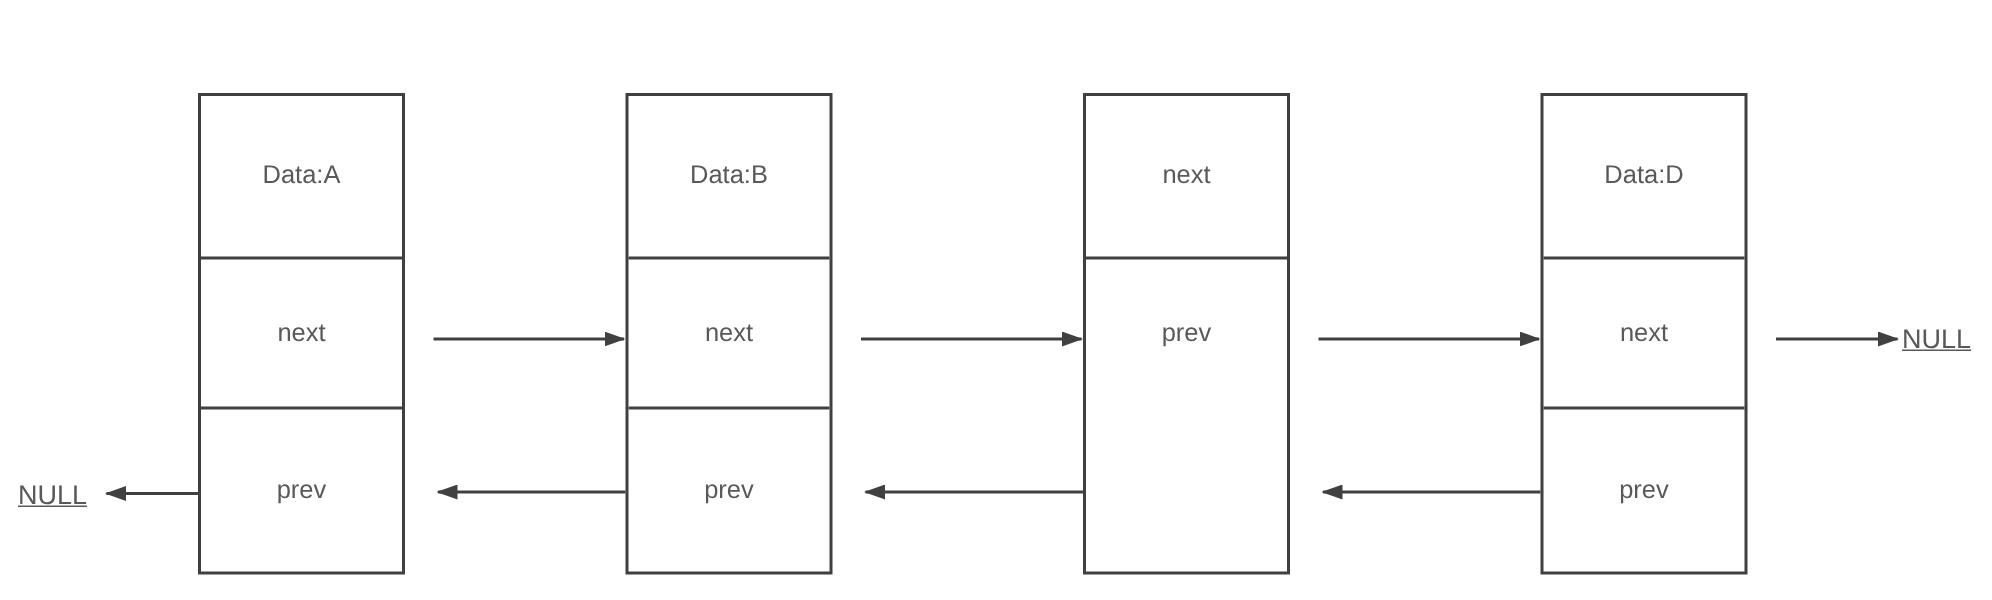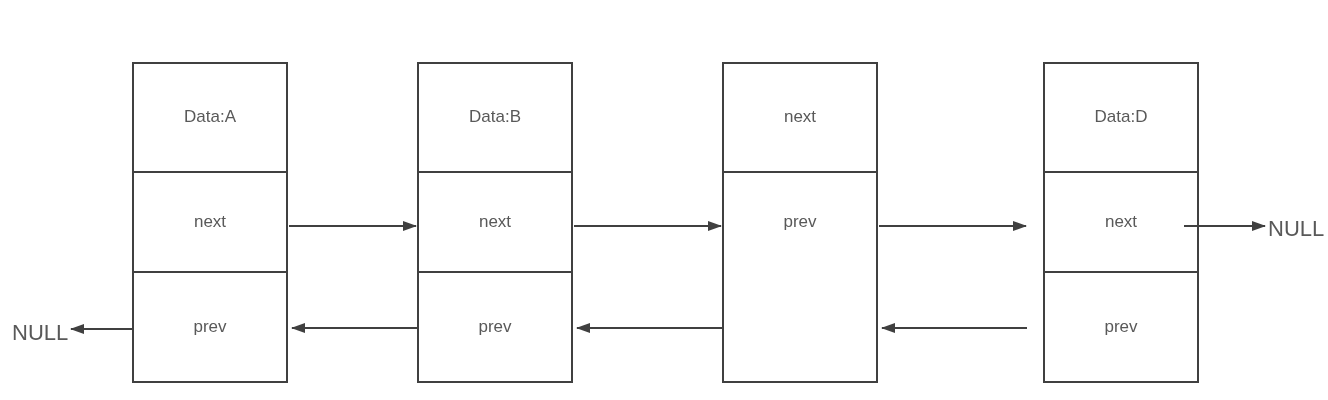--- a/index.html
+++ b/index.html
@@ -22,31 +22,31 @@
     top:8px;
     left:696px;
     transform:translateX(-50%);
     white-space:nowrap;
     font-size:18px;
     color:var(--text);
   }
   .node{
     position:absolute;
     top:62px;
-    width:156px;
+    width:138px;
     height:321px;
     border:2px solid var(--line);
     background:var(--background);
     display:grid;
     grid-template-rows:108fr 102fr 111fr;
   }
   .node-a{left:132px;}
   .node-b{left:417px;}
   .node-c{left:722px;}
-  .node-d{left:1027px;margin-left:16px;}
+  .node-d{left:1027px;}
   .cell{
     display:flex;
     align-items:center;
     justify-content:center;
     font-size:17px;
     color:var(--text);
   }
   .cell + .cell{
     border-top:2px solid var(--line);
   }
@@ -55,23 +55,24 @@
     top:0;left:0;
     width:1328px;height:400px;
     pointer-events:none;
   }
   .arrows line{
     stroke:var(--line);
     stroke-width:2;
   }
   .null-label{
     position:absolute;
-    font-size:22px;
+    font-size:18px;
     color:var(--text);
     white-space:nowrap;
+    text-decoration:underline;
   }
   .null-left{left:12px;top:320px;}
   .null-right{left:1268px;top:216px;}
 </style>
 </head>
 <body>
 
 <div class="canvas">
 
 

